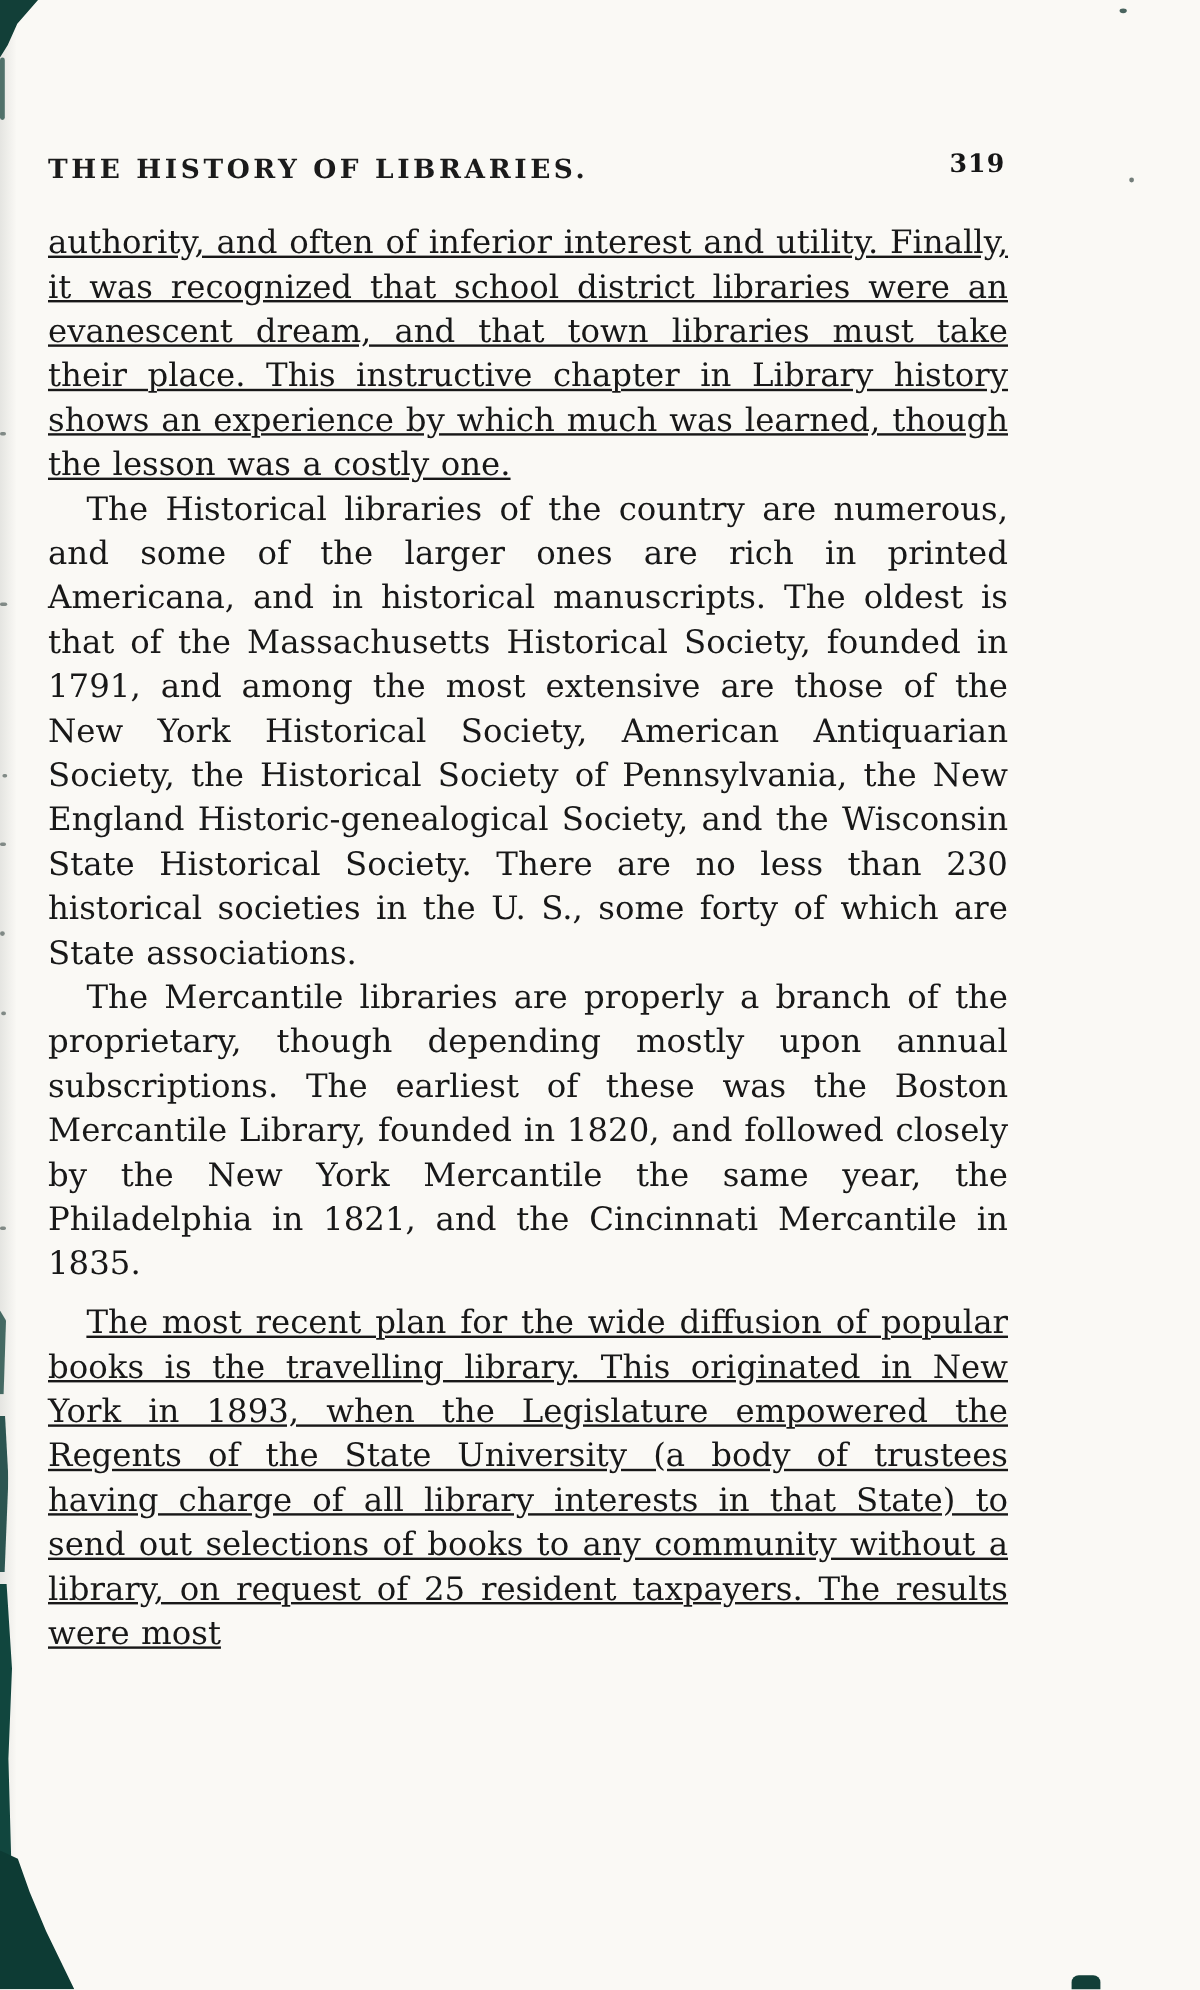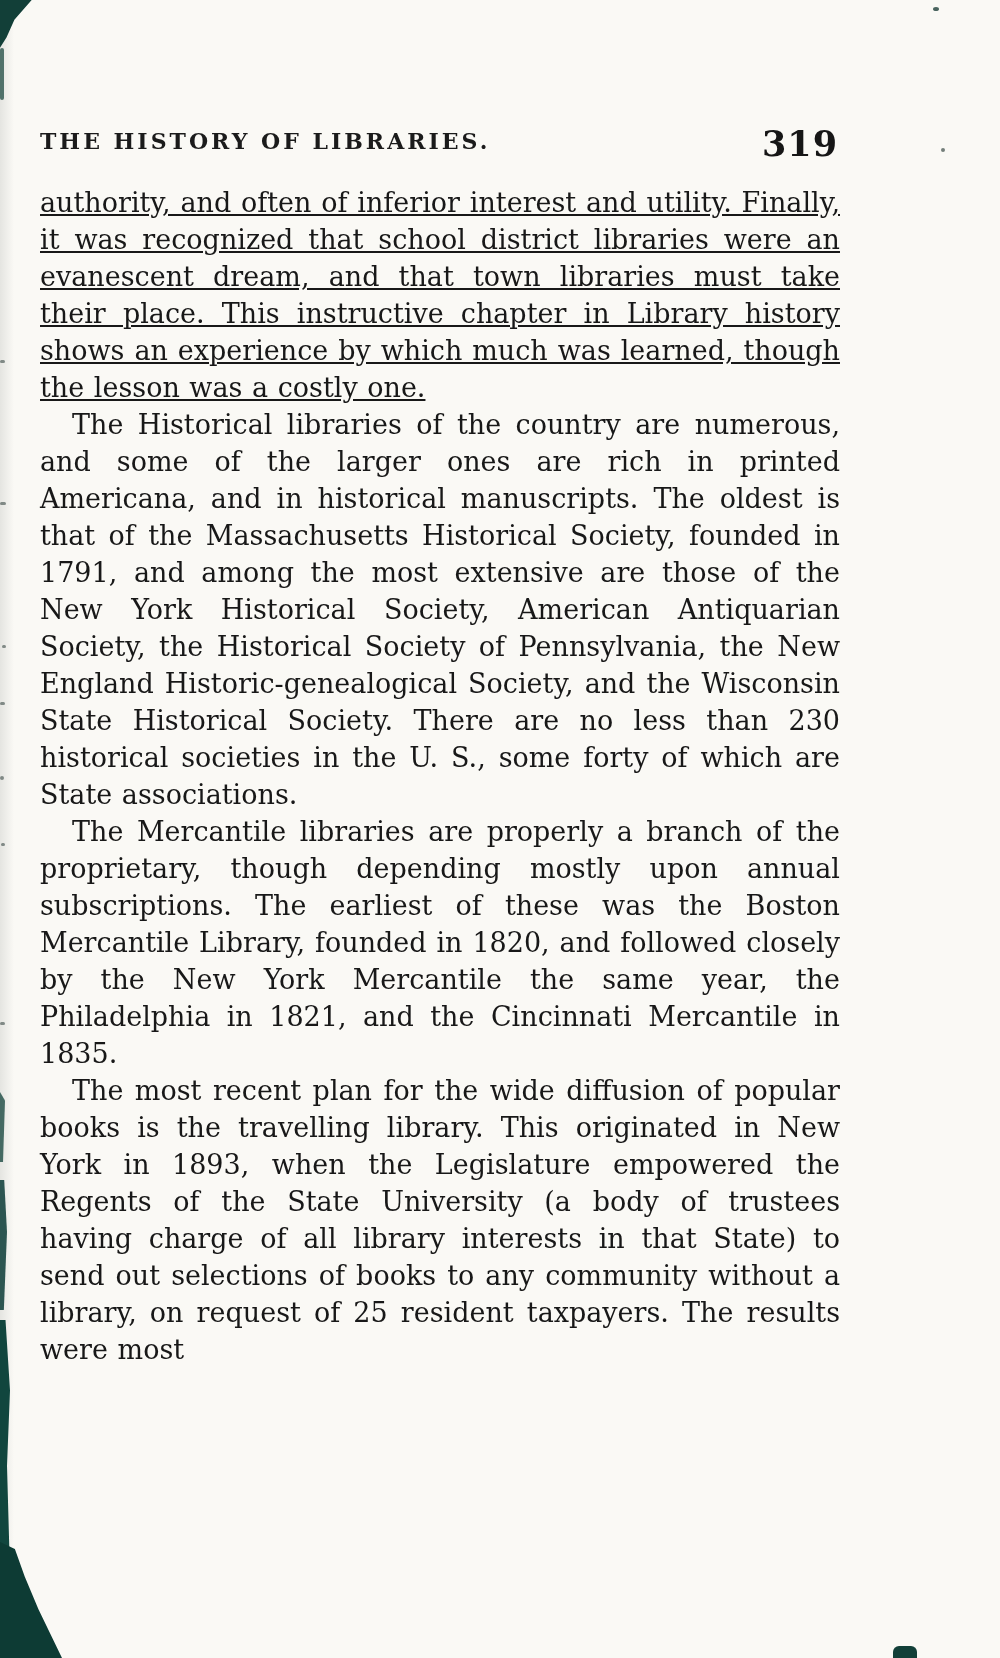--- a/index.html
+++ b/index.html
@@ -38,40 +38,42 @@
     font-weight: bold;
     font-size: 22px;
     letter-spacing: 3px;
     line-height: 30px;
     color: #1b1b1b;
   }
   .running-head .page-number {
     position: absolute;
     right: 2px;
     top: -3px;
-    font-size: 35px;
+    font-size: 21px;
     font-weight: 600;
     letter-spacing: 1px;
     color: #161616;
   }
   .body-text p {
     margin: 0;
     font-size: 27px;
     line-height: 37px;
     text-align: justify;
     text-indent: 32px;
     hyphens: auto;
     -webkit-hyphens: auto;
     word-spacing: 1px;
   }
   .body-text p.no-indent {
     text-indent: 0;
     text-decoration: underline;
   }
   .body-text p.extra-space {
+    margin-top: 12px;
+    text-decoration: underline;
   }
   
   .artifact {
     position: absolute;
     pointer-events: none;
   }
   .a-top-left {
     left: 0; top: 0;
     width: 36px; height: 52px;
     background: #123f38;

